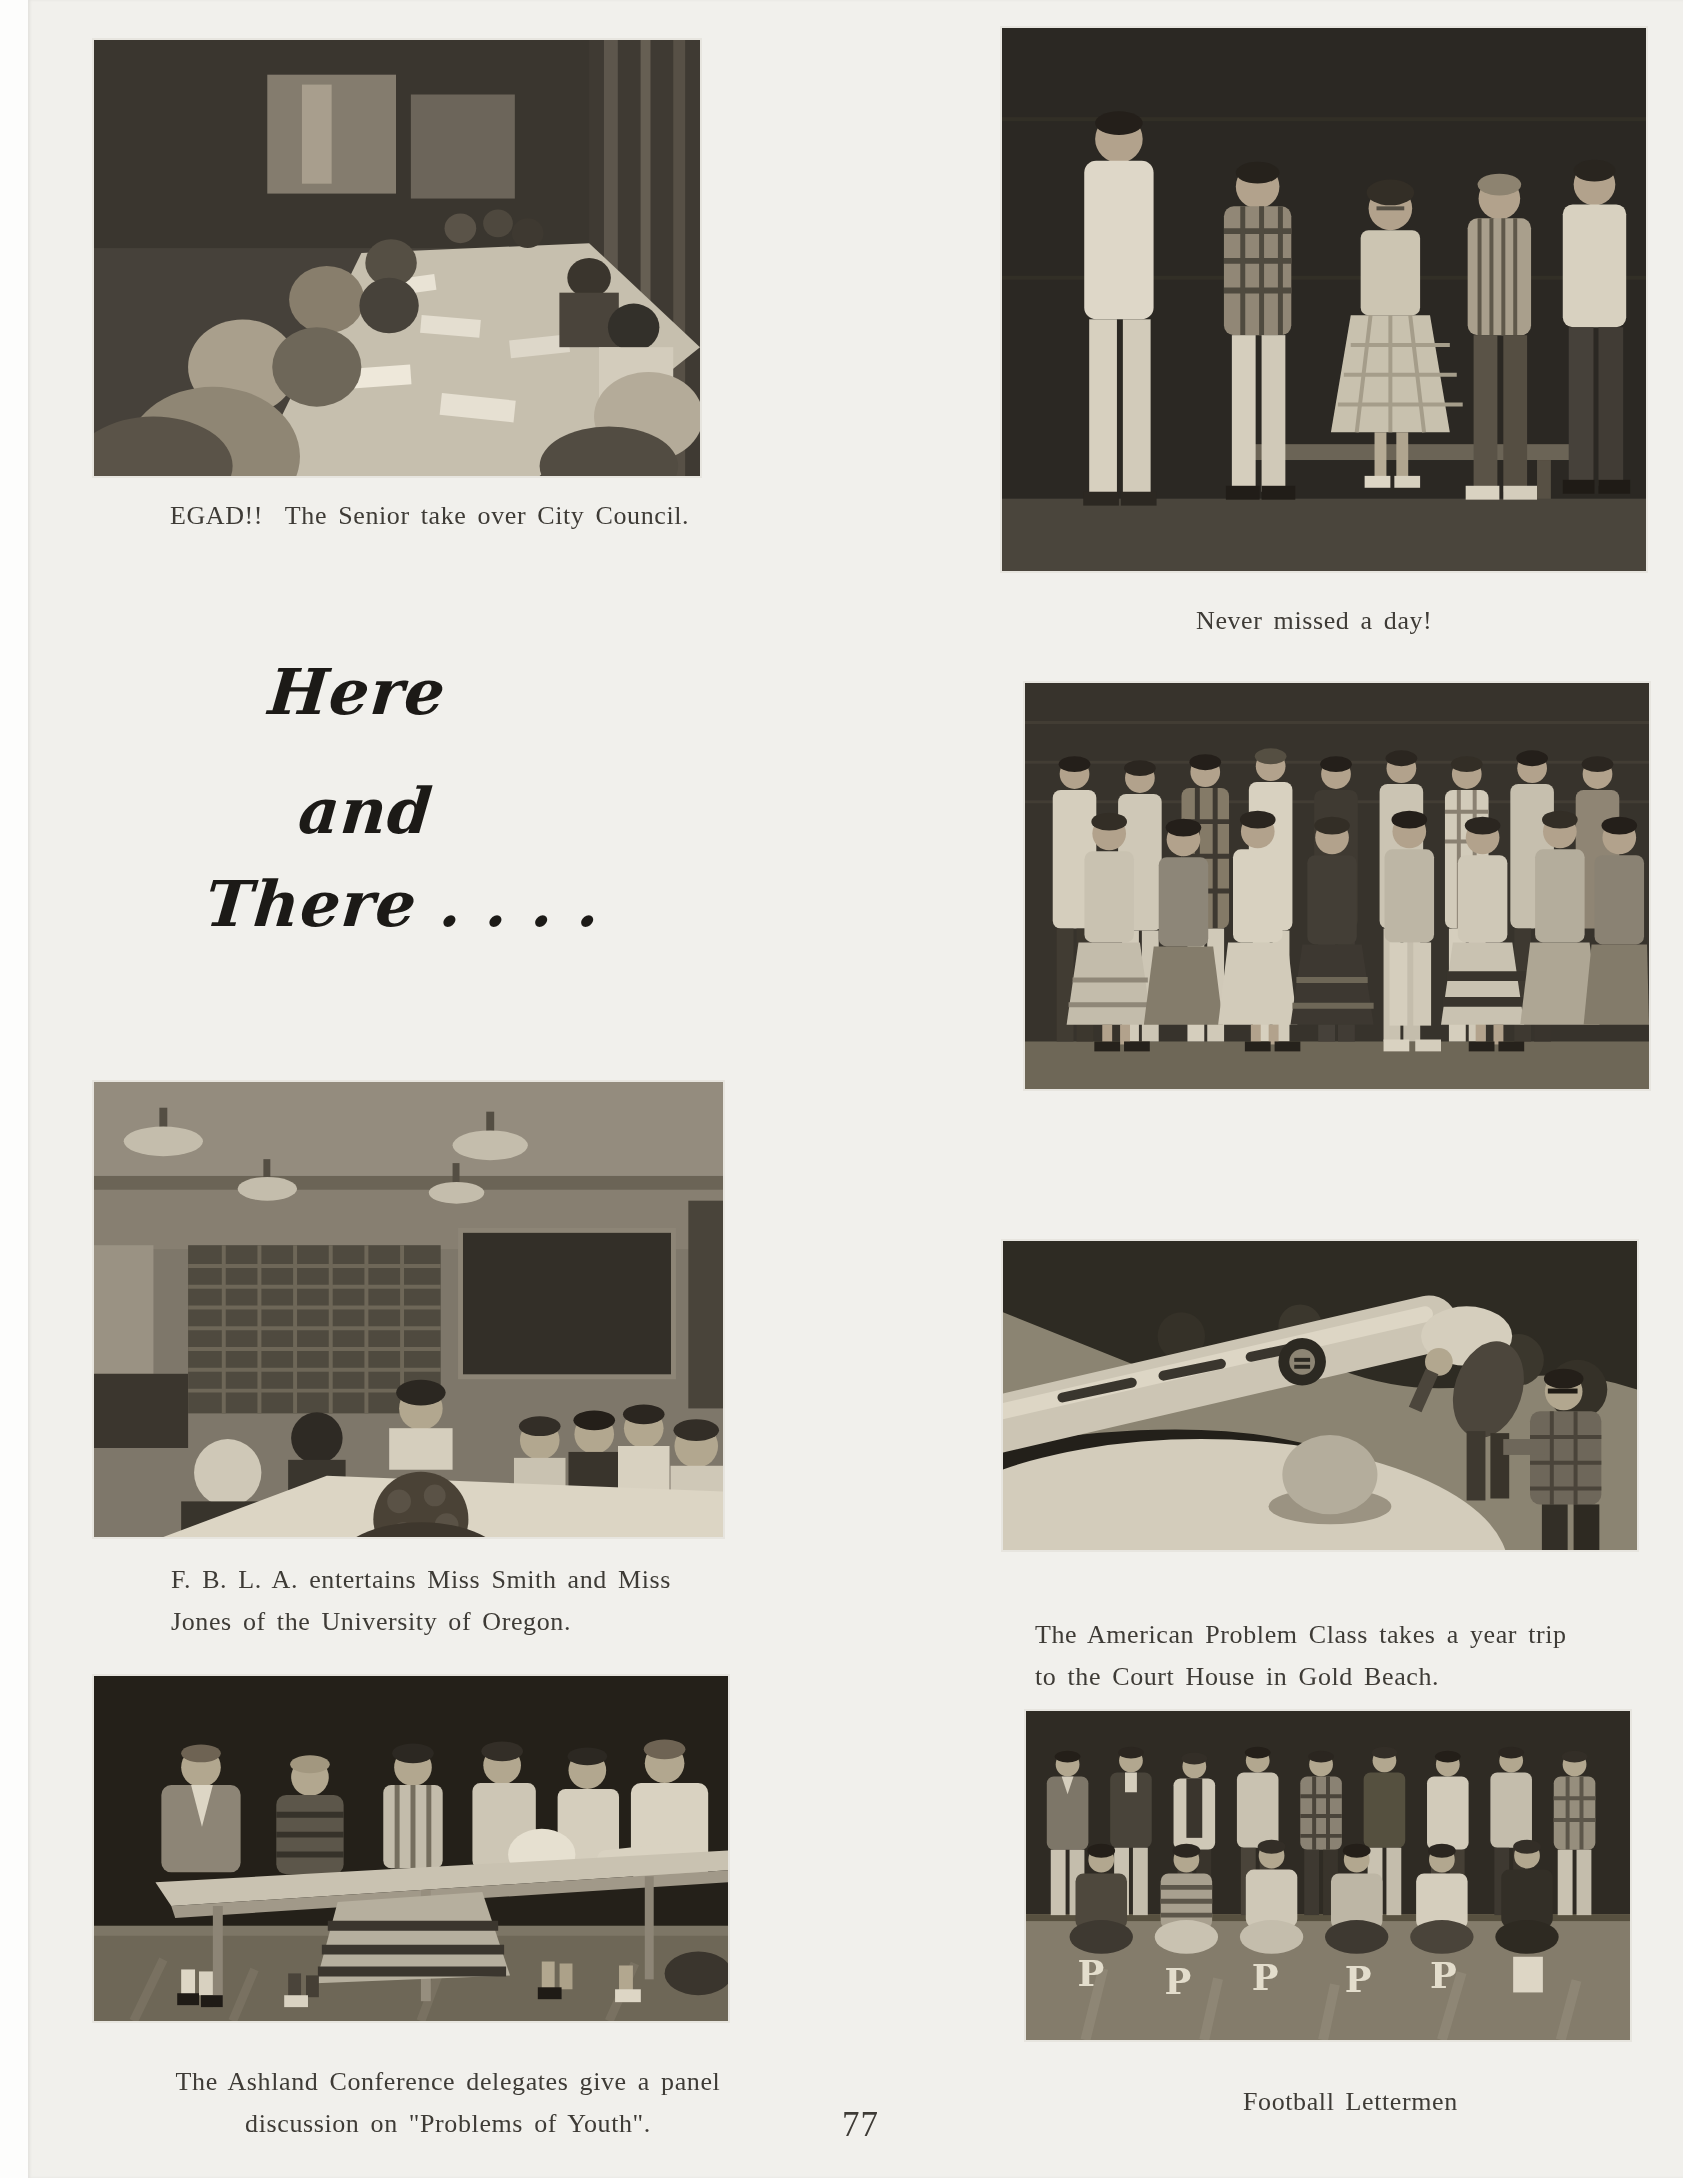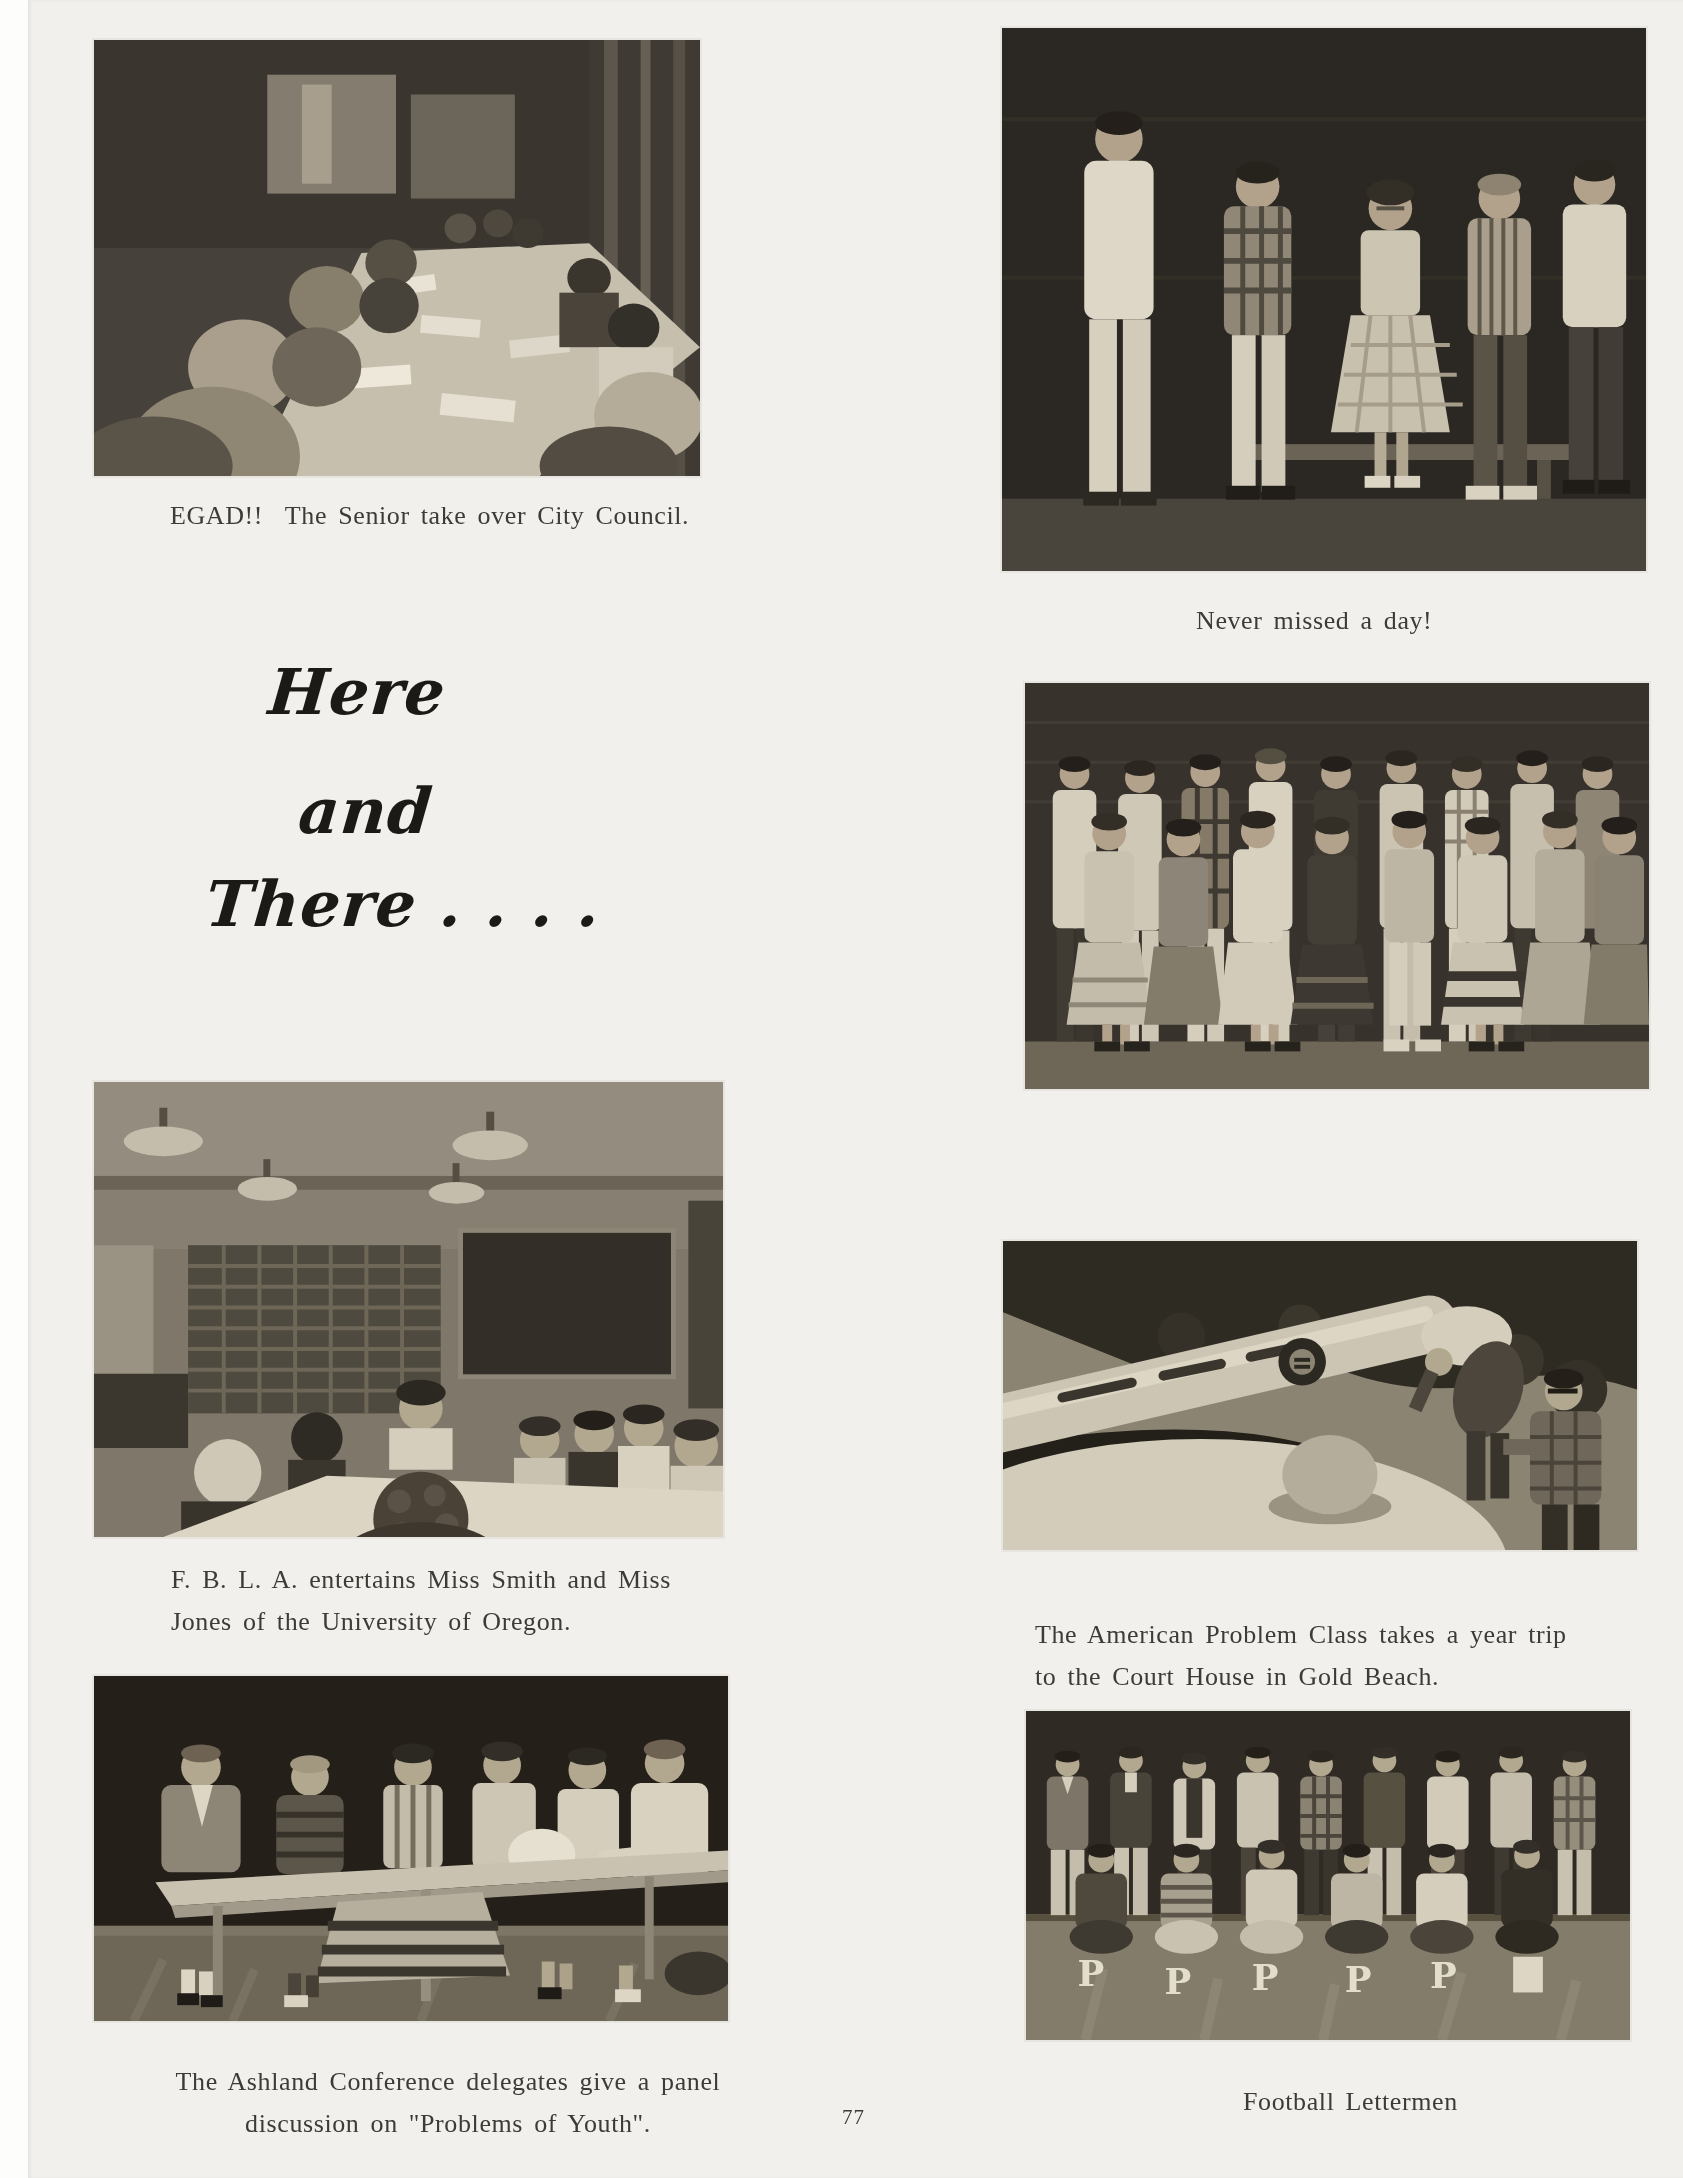--- a/index.html
+++ b/index.html
@@ -8,21 +8,21 @@
   .paper{position:absolute;left:28px;top:0;width:1655px;height:2178px;background:#f1f0ec;
          box-shadow:inset 2px 0 3px rgba(0,0,0,0.06);}
   .photo{position:absolute;margin:0;padding:0;background:#6d675c;overflow:hidden;
          box-shadow:0 0 0 2px #e7e5df;}
   .photo svg{display:block;width:100%;height:100%;}
   .caption{position:absolute;color:#3e3b36;font-size:26px;line-height:42px;
            letter-spacing:0.6px;word-spacing:4px;white-space:pre-wrap;}
   .scriptline{position:absolute;color:#1c1a17;font-family:"DejaVu Serif", serif;
               font-style:italic;font-weight:700;font-size:63px;transform:skewX(-5deg);
               letter-spacing:1px;white-space:pre;}
-  .pagenum{position:absolute;color:#3e3b36;font-size:21px;letter-spacing:1px;}
+  .pagenum{position:absolute;color:#3e3b36;font-size:35px;letter-spacing:1px;}
 </style>
 </head>
 <body>
 
 <div class="stage">
   <div class="paper"></div>
 
   <figure class="photo" style="left:94px;top:40px;width:606px;height:436px;">
     <svg viewBox="0 0 612 440" preserveAspectRatio="none">
       <rect width="612" height="440" fill="#46413a"></rect>

